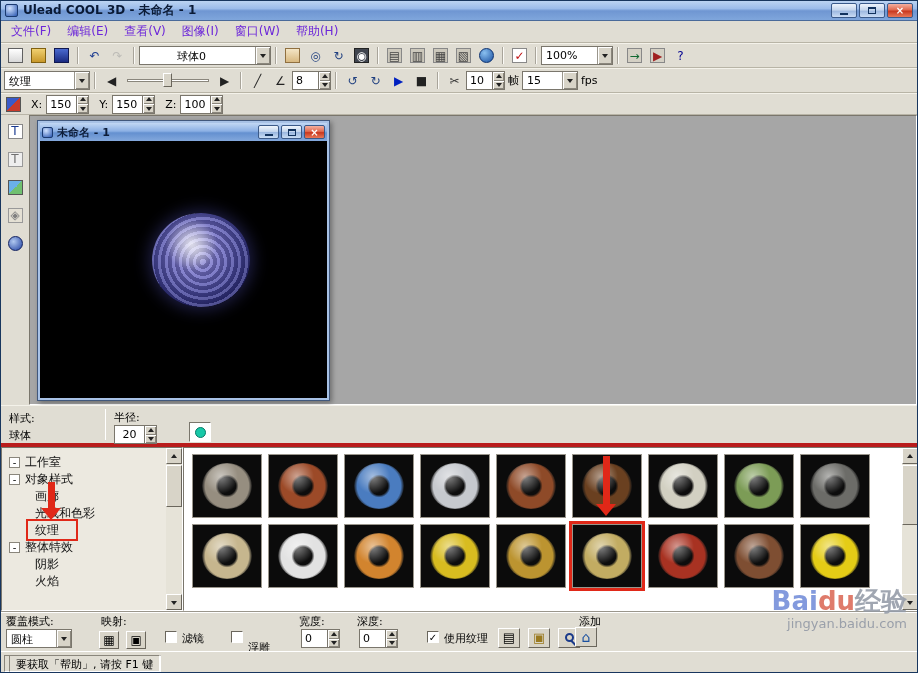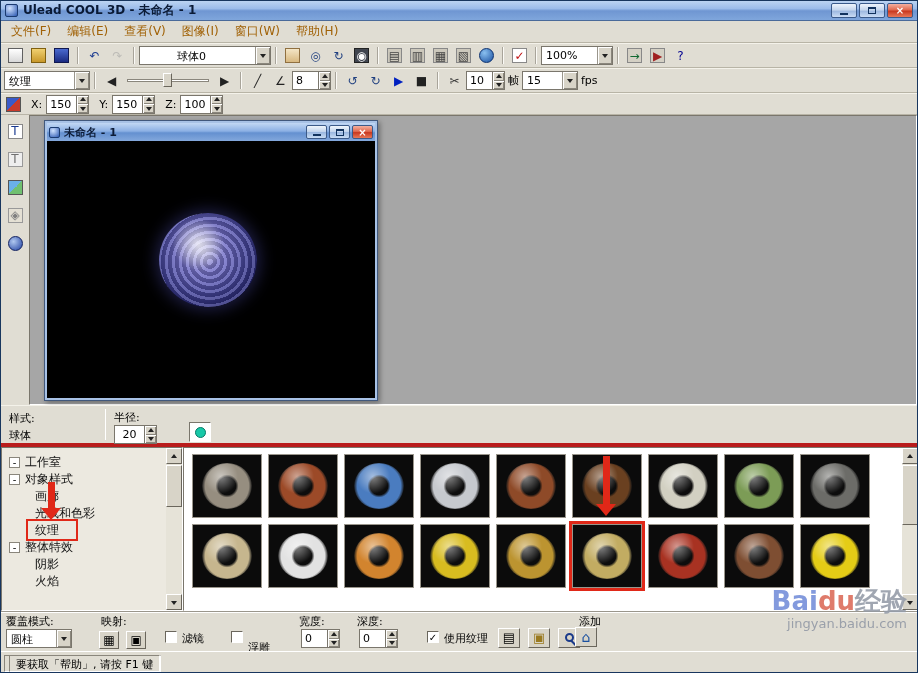--- a/index.html
+++ b/index.html
@@ -14,21 +14,21 @@
   .tb-btns{margin-left:auto;display:flex;gap:2px;}
   .tbtn{width:26px;height:15px;border:1px solid #3a5a8a;border-radius:2px;display:flex;align-items:center;justify-content:center;
     background:linear-gradient(#eef4fc,#c2d4ec 48%,#9cb8e0 54%,#cadcf4);}
   .tbtn.close{background:linear-gradient(#f4b0a0,#e06a50 45%,#c83820 55%,#e87858);color:#fff;font-weight:bold;font-size:10px;line-height:1;}
   .g-min{width:8px;height:2px;background:#12335e;margin-top:6px;}
   .g-max{width:8px;height:7px;border:1px solid #12335e;border-top-width:2px;}
 
   
   .menubar{position:absolute;left:0;right:0;top:20px;height:22px;display:flex;align-items:center;background:#e0ddd3;
     border-bottom:1px solid #b8b4a6;padding:0 2px;}
-  .mitem{font-size:12px;padding:3px 8px;color:#a16207;}
+  .mitem{font-size:12px;padding:3px 8px;color:#6d28d9;}
 
   
   .toolbar{position:absolute;left:0;right:0;height:25px;display:flex;align-items:center;background:#e0ddd3;
     border-top:1px solid #f4f2ea;border-bottom:1px solid #b8b4a6;padding:0 3px;}
   #toolbar1{top:42px;} #toolbar2{top:67px;}
   .tsep{width:2px;height:17px;margin:0 4px;border-left:1px solid #a8a49a;border-right:1px solid #fbfaf6;}
   .tbarbtn{width:23px;height:21px;display:flex;align-items:center;justify-content:center;}
   .tbarbtn.disabled{opacity:.5;}
   .icon15{width:15px;height:15px;display:inline-flex;align-items:center;justify-content:center;font-size:12px;line-height:1;}
   .tlabel{font-size:11px;margin:0 3px;white-space:nowrap;}
@@ -54,21 +54,21 @@
   .posbar{position:absolute;left:0;right:0;top:92px;height:22px;display:flex;align-items:center;gap:4px;padding:0 5px;
     background:#e0ddd3;border-top:1px solid #f4f2ea;border-bottom:1px solid #b8b4a6;}
   .pos-label{font-size:11px;margin-left:6px;}
 
   
   .main{position:absolute;top:114px;left:0;width:918px;height:290px;background:#e0ddd3;}
   .lefttools{position:absolute;left:0;top:0;width:28px;bottom:0;}
   .ltool{width:24px;height:24px;margin:4px 2px;display:flex;align-items:center;justify-content:center;}
   .workspace{position:absolute;left:28px;top:0;right:2px;bottom:0;background:#a6a6a6;border:1px solid;border-color:#7a766c #fff #fff #7a766c;}
 
-  .child{position:absolute;left:14px;top:4px;width:334px;height:281px;background:#a8c2e6;border:1px solid #41587c;padding:2px;
+  .child{position:absolute;left:7px;top:4px;width:293px;height:281px;background:#a8c2e6;border:1px solid #41587c;padding:2px;
     display:flex;flex-direction:column;box-shadow:2px 2px 5px rgba(0,0,0,.35);}
   .child-tb{height:18px;display:flex;align-items:center;padding:0 2px;
     background:linear-gradient(180deg,#c2d8f4,#8cb0e4 45%,#6490d0 55%,#83a8dc);}
   .doc-icon{width:11px;height:11px;background:radial-gradient(circle at 35% 30%,#cfe2ff,#2a57b0);border:1px solid #1a3a70;border-radius:2px;}
   .child-title{font-size:11px;font-weight:bold;color:#0c1c38;margin-left:4px;flex:1;}
   .cbtn{width:21px;height:14px;margin-left:2px;border:1px solid #3c5a88;border-radius:2px;display:flex;align-items:center;justify-content:center;
     background:linear-gradient(#f0f6fc,#c2d4ec 48%,#9cb8e0 54%,#c8dcf4);font-size:10px;color:#123;}
   .cbtn.close{background:linear-gradient(#f4b0a0,#e06a50 45%,#c83820 55%,#e87858);color:#fff;font-weight:bold;}
   .canvas{flex:1;background:#000;position:relative;}
   .sphere{position:absolute;left:112px;top:72px;width:98px;height:94px;border-radius:50%;

